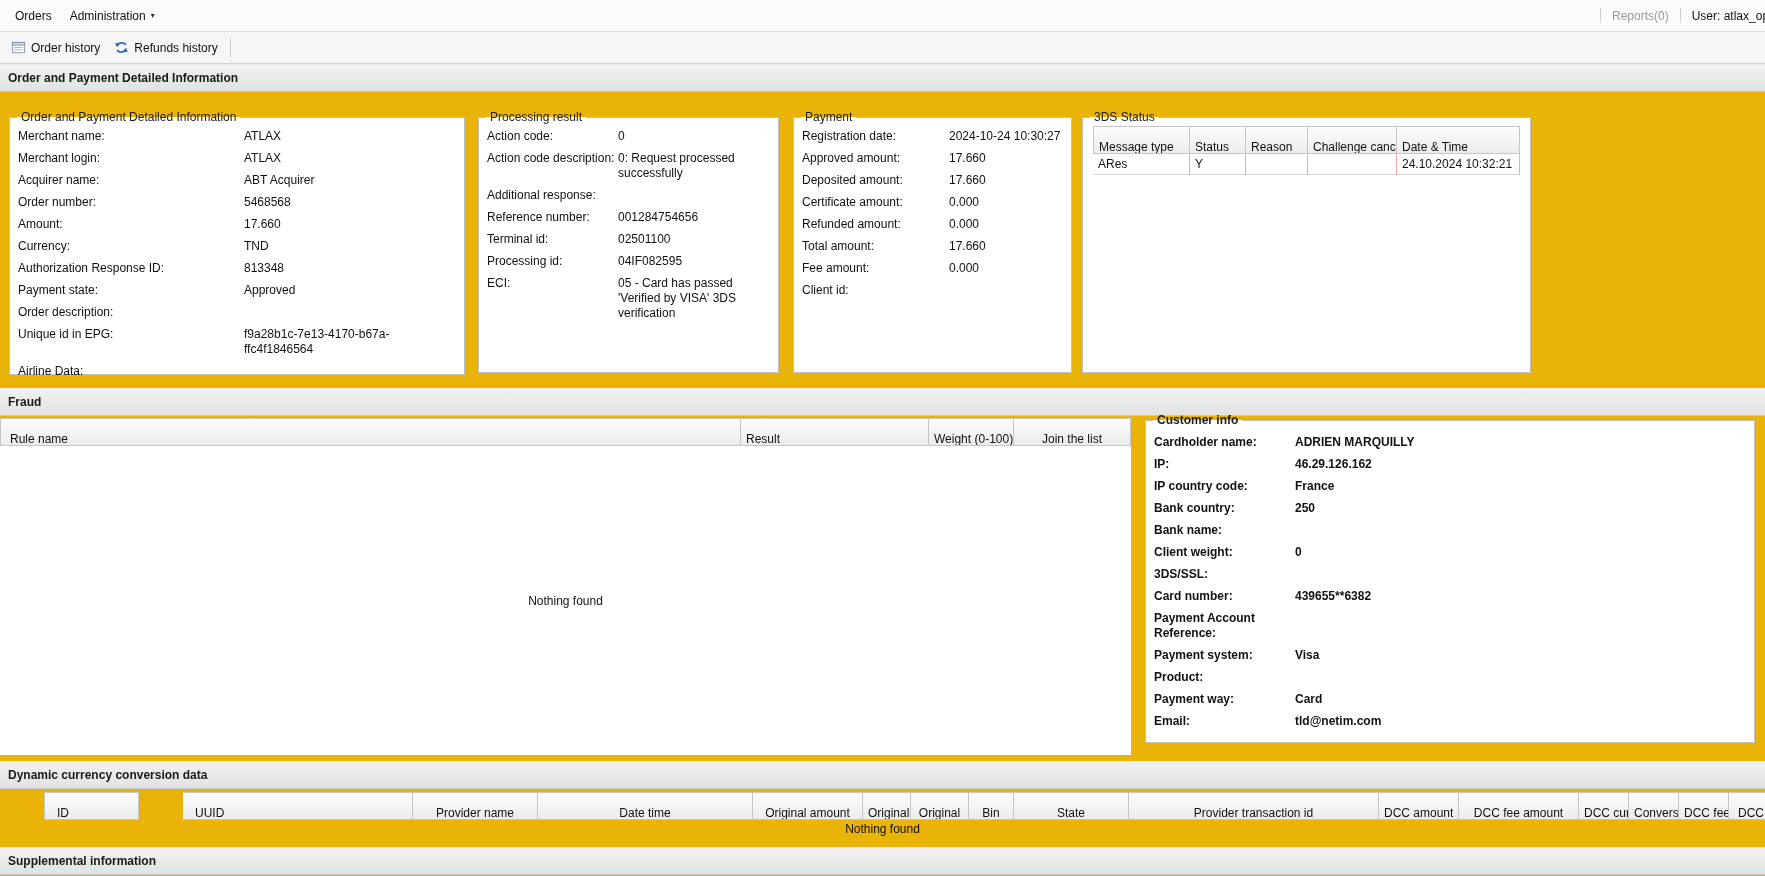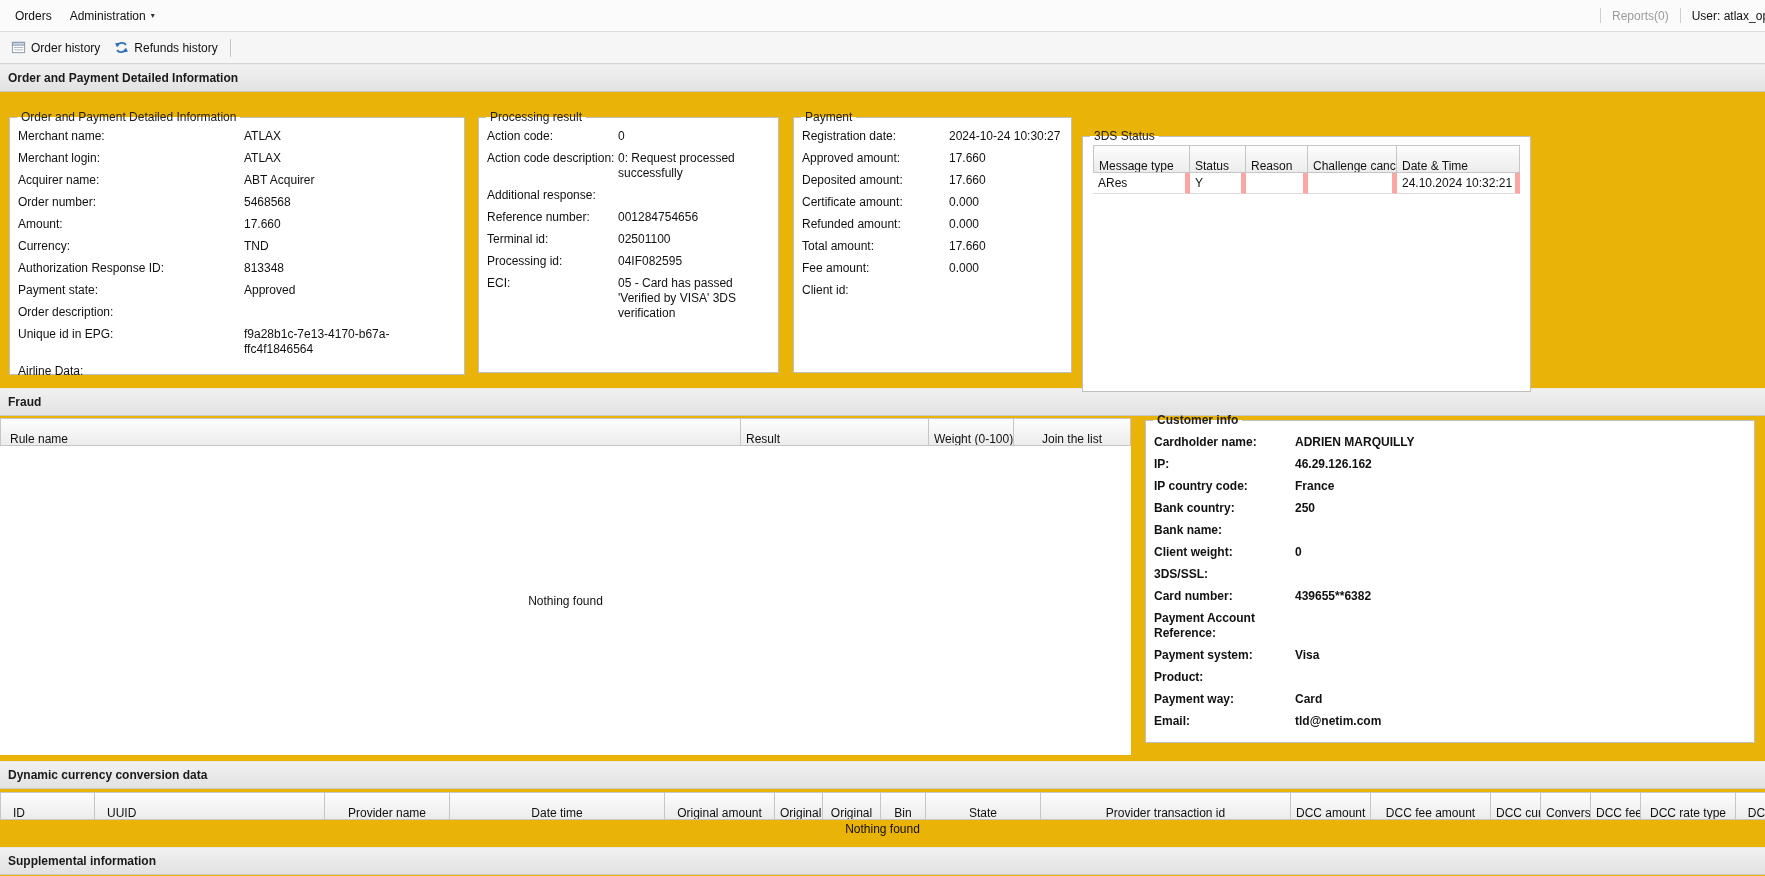--- a/index.html
+++ b/index.html
@@ -33,47 +33,47 @@
   .frow { display:flex; align-items:flex-start; margin-bottom:7px; line-height:15px; }
   .flabel { flex:none; }
   .fvalue { flex:1; word-wrap:break-word; }
 
   #fs-order    { left:9px;    top:18px; width:456px; height:265px; }
   #fs-order .flabel { width:226px; }
   #fs-proc     { left:478px;  top:18px; width:301px; height:263px; }
   #fs-proc .flabel { width:131px; }
   #fs-pay      { left:793px;  top:18px; width:279px; height:263px; }
   #fs-pay .flabel { width:147px; }
-  #fs-3ds      { left:1082px; top:18px; width:449px; height:263px;margin-top:19px; }
+  #fs-3ds      { left:1082px; top:18px; width:449px; height:263px; }
 
   
   .grid-head { display:flex; }
   .gh { flex:0 0 auto; background:linear-gradient(#fdfdfd,#ececec); border:1px solid #c6c6c6; border-left:none;
         height:23px; padding:13px 5px; white-space:nowrap; overflow:hidden; }
   .gh:first-child { border-left:1px solid #c6c6c6; }
   .grid-row { display:flex; }
-  .gc { flex:0 0 auto; height:21px; padding:3px 5px; border-bottom:1px solid #dcdcdc; border-right:5px solid #fca5a5; white-space:nowrap; overflow:hidden; }
+  .gc { flex:0 0 auto; height:21px; padding:3px 5px; border-bottom:1px solid #dcdcdc; border-right:1px solid #fca5a5; white-space:nowrap; overflow:hidden; }
 
   
   .t3 { margin:2px 10px 0 10px; }
   .w-mt { width:97px; } .w-st { width:56px; } .w-rs { width:62px; } .w-cc { width:89px; } .w-dt { width:123px; }
 
   
   .fraud-area { position:relative; height:345px; }
   .fraud-table { position:absolute; left:0; top:2px; width:1131px; }
   .fw-rule { width:741px; padding-left:9px; } .fw-result { width:188px; } .fw-weight { width:85px; text-align:center; } .fw-join { width:117px; text-align:center; }
   .fraud-body { width:1131px; height:309px; display:flex; align-items:center; justify-content:center; background:#fff; }
   #fs-customer { left:1145px; top:-3px; width:610px; height:330px;font-weight:bold; }
   #fs-customer .flabel { width:141px; }
   #fs-customer .fbody { padding-top:8px; }
 
   
   .dcc-head { display:flex; margin-top:3px; width:1778px; }
   .dh { text-align:center; }
-  .dh-left { text-align:left; padding-left:12px; }
+  .dh-left { text-align:left; padding-left:12px;margin-left:44px; }
   .dcc-empty { height:18px; line-height:18px; text-align:center; }
 
   .supp-bar { margin-top:9px; }
 </style>
 </head>
 <body>
 
 <div class="screen">
 
   <div class="menubar">

